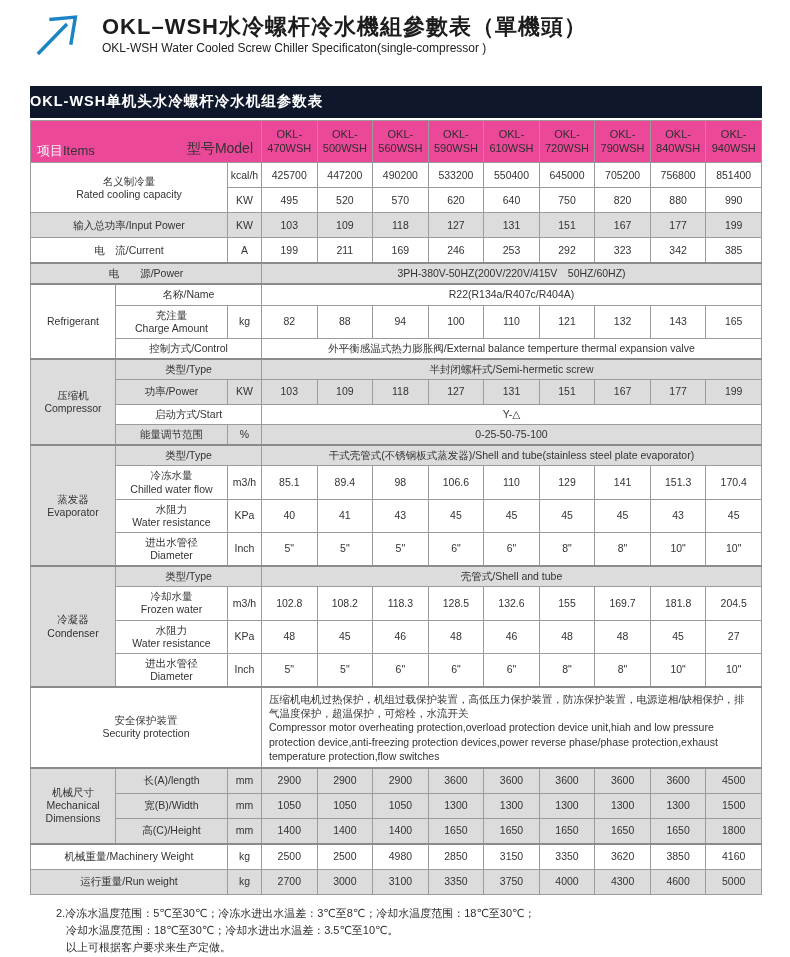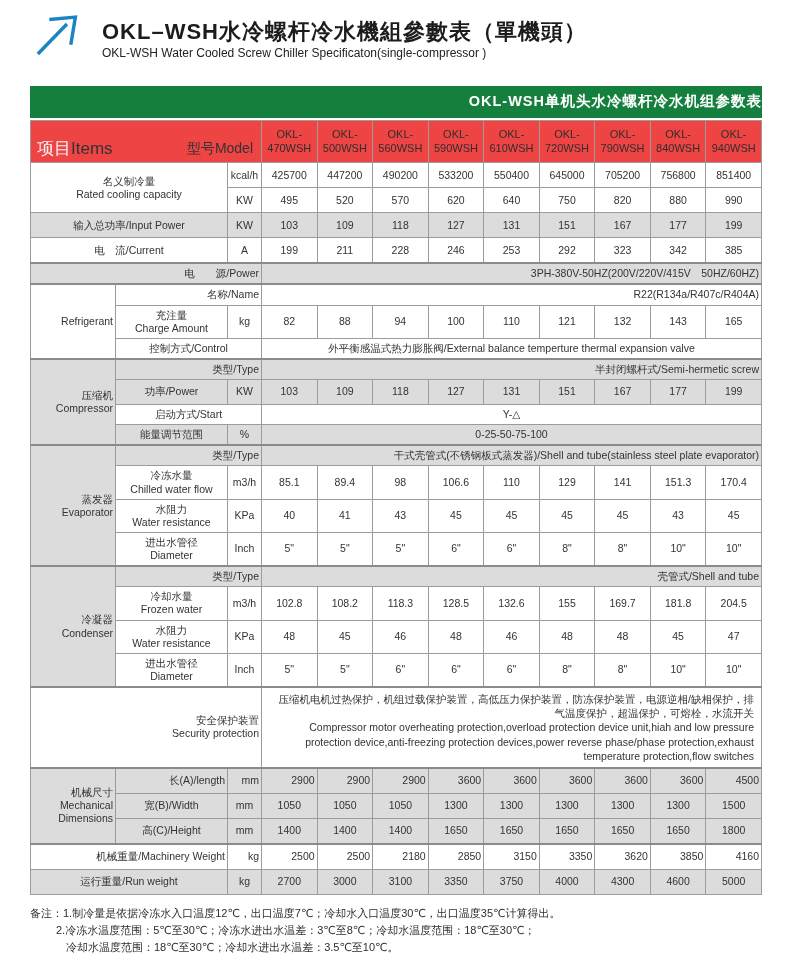--- a/index.html
+++ b/index.html
@@ -2,54 +2,54 @@
 <html><head>
 <meta charset="utf-8">
 <style>
   html,body{margin:0;padding:0;background:#fff;}
   body{
     width:790px;height:957px;overflow:hidden;
     font-family:"Liberation Sans","DejaVu Sans",sans-serif;
     color:#333;position:relative;
   }
   
-  .page-header{display:flex;align-items:flex-end;padding:8px 0 0 34px;}
+  .page-header{display:flex;align-items:center;padding:8px 0 0 34px;}
   .logo{width:46px;height:52px;margin-right:22px;flex:0 0 auto;}
   .titles .zh{font-size:22px;font-weight:bold;color:#1c1c1c;letter-spacing:1px;line-height:1.25;}
   .titles .en{font-size:12px;color:#222;margin-top:1px;}
   
   .banner{
-    margin:26px 28px 0 30px;background:#15803d;color:#fff;
-    text-align:right;font-size:14.5px;font-weight:bold;
+    margin:26px 28px 0 30px;background:#0f172a;color:#fff;
+    text-align:left;font-size:14.5px;font-weight:bold;
     padding:6px 0 7px 0;letter-spacing:1px;
   }
   
   table.spec{
     border-collapse:collapse;table-layout:fixed;
     margin:2px 28px 0 30px;width:732px;
     font-size:10.5px;color:#333;
   }
   .spec th,.spec td{
     border:1px solid #9b9b9b;text-align:center;vertical-align:middle;
     padding:3px 2px;white-space:pre-line;font-weight:normal;line-height:1.25;
   }
-  .spec thead th{background:#ef4444;height:32px;font-size:11px;color:#2e2e2e;}
+  .spec thead th{background:#ec4899;height:32px;font-size:11px;color:#2e2e2e;}
   tr.shade td{background:#dcdcdc;}
   td.grp{background:#dcdcdc;}
-  tr.sect td, tr.sect th{border-top:2px solid #8b8b8b;text-align:right;}
+  tr.sect td, tr.sect th{border-top:2px solid #8b8b8b;}
   td.left{text-align:left;padding:4px 7px;line-height:1.35;}
   td.val{height:18px;}
   
   th.corner{
     position:relative;padding:0;
     background-color:#d6d6d6;
     background-image:linear-gradient(to bottom right,
       transparent 49.5%, #9b9b9b 49.5%, #9b9b9b 50.6%, transparent 50.6%);
   }
-  .corner .items{position:absolute;left:6px;bottom:3px;font-size:17px;}
+  .corner .items{position:absolute;left:6px;bottom:3px;font-size:13px;}
   .corner .items .zh{color:#f4f4f4;}
   .corner .items .en{color:#333;}
   .corner .model{position:absolute;right:8px;top:46%;font-size:14px;color:#333;}
   
   .notes{margin:10px 28px 0 30px;font-size:11px;color:#2e2e2e;line-height:1.55;}
   .note-line.ind1{margin-left:26px;}
   .note-line.ind2{margin-left:36px;}
 </style>
 </head>
 <body>
@@ -150,21 +150,21 @@
         <td class="val">151</td>
         <td class="val">167</td>
         <td class="val">177</td>
         <td class="val">199</td>
       </tr>
       <tr>
         <td colspan="2" class="lbl">电　流/Current</td>
         <td class="unit">A</td>
         <td class="val">199</td>
         <td class="val">211</td>
-        <td class="val">228</td>
+        <td class="val">169</td>
         <td class="val">246</td>
         <td class="val">253</td>
         <td class="val">292</td>
         <td class="val">323</td>
         <td class="val">342</td>
         <td class="val">385</td>
       </tr>
       <tr class="shade sect">
         <td colspan="3" class="lbl">电　　源/Power</td>
         <td colspan="9" class="span">3PH-380V-50HZ(200V/220V/415V　50HZ/60HZ)</td>
@@ -293,21 +293,21 @@
 Water resistance</td>
         <td class="unit">KPa</td>
         <td class="val">48</td>
         <td class="val">45</td>
         <td class="val">46</td>
         <td class="val">48</td>
         <td class="val">46</td>
         <td class="val">48</td>
         <td class="val">48</td>
         <td class="val">45</td>
-        <td class="val">47</td>
+        <td class="val">27</td>
       </tr>
       <tr>
         <td class="lbl">进出水管径
 Diameter</td>
         <td class="unit">Inch</td>
         <td class="val">5"</td>
         <td class="val">5"</td>
         <td class="val">6"</td>
         <td class="val">6"</td>
         <td class="val">6"</td>
@@ -362,21 +362,21 @@
         <td class="val">1650</td>
         <td class="val">1650</td>
         <td class="val">1650</td>
         <td class="val">1800</td>
       </tr>
       <tr class="sect">
         <td colspan="2" class="lbl">机械重量/Machinery Weight</td>
         <td class="unit">kg</td>
         <td class="val">2500</td>
         <td class="val">2500</td>
-        <td class="val">2180</td>
+        <td class="val">4980</td>
         <td class="val">2850</td>
         <td class="val">3150</td>
         <td class="val">3350</td>
         <td class="val">3620</td>
         <td class="val">3850</td>
         <td class="val">4160</td>
       </tr>
       <tr class="shade">
         <td colspan="2" class="lbl">运行重量/Run weight</td>
         <td class="unit">kg</td>
@@ -388,17 +388,16 @@
         <td class="val">4000</td>
         <td class="val">4300</td>
         <td class="val">4600</td>
         <td class="val">5000</td>
       </tr>
     </tbody>
 </table>
 
 <div class="notes">
 
-<div class="note-line ind0">备注：1.制冷量是依据冷冻水入口温度12℃，出口温度7℃；冷却水入口温度30℃，出口温度35℃计算得出。</div>
     <div class="note-line ind1">2.冷冻水温度范围：5℃至30℃；冷冻水进出水温差：3℃至8℃；冷却水温度范围：18℃至30℃；</div>
     <div class="note-line ind2">冷却水温度范围：18℃至30℃；冷却水进出水温差：3.5℃至10℃。</div>
     <div class="note-line ind2">以上可根据客户要求来生产定做。</div>
   </div>
 
 </body></html>

